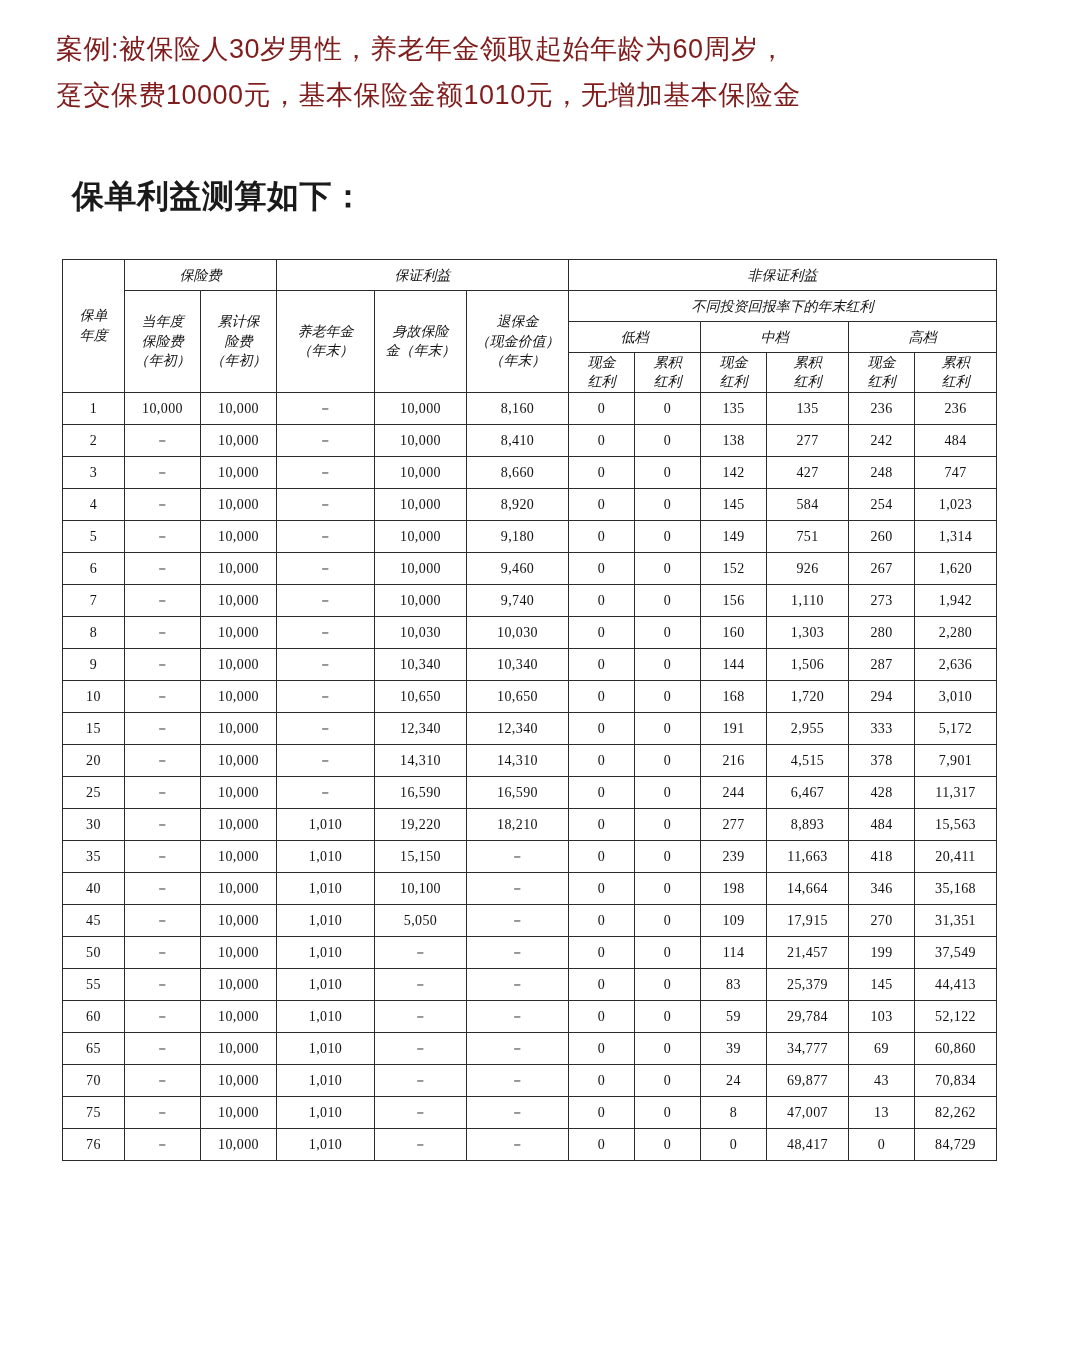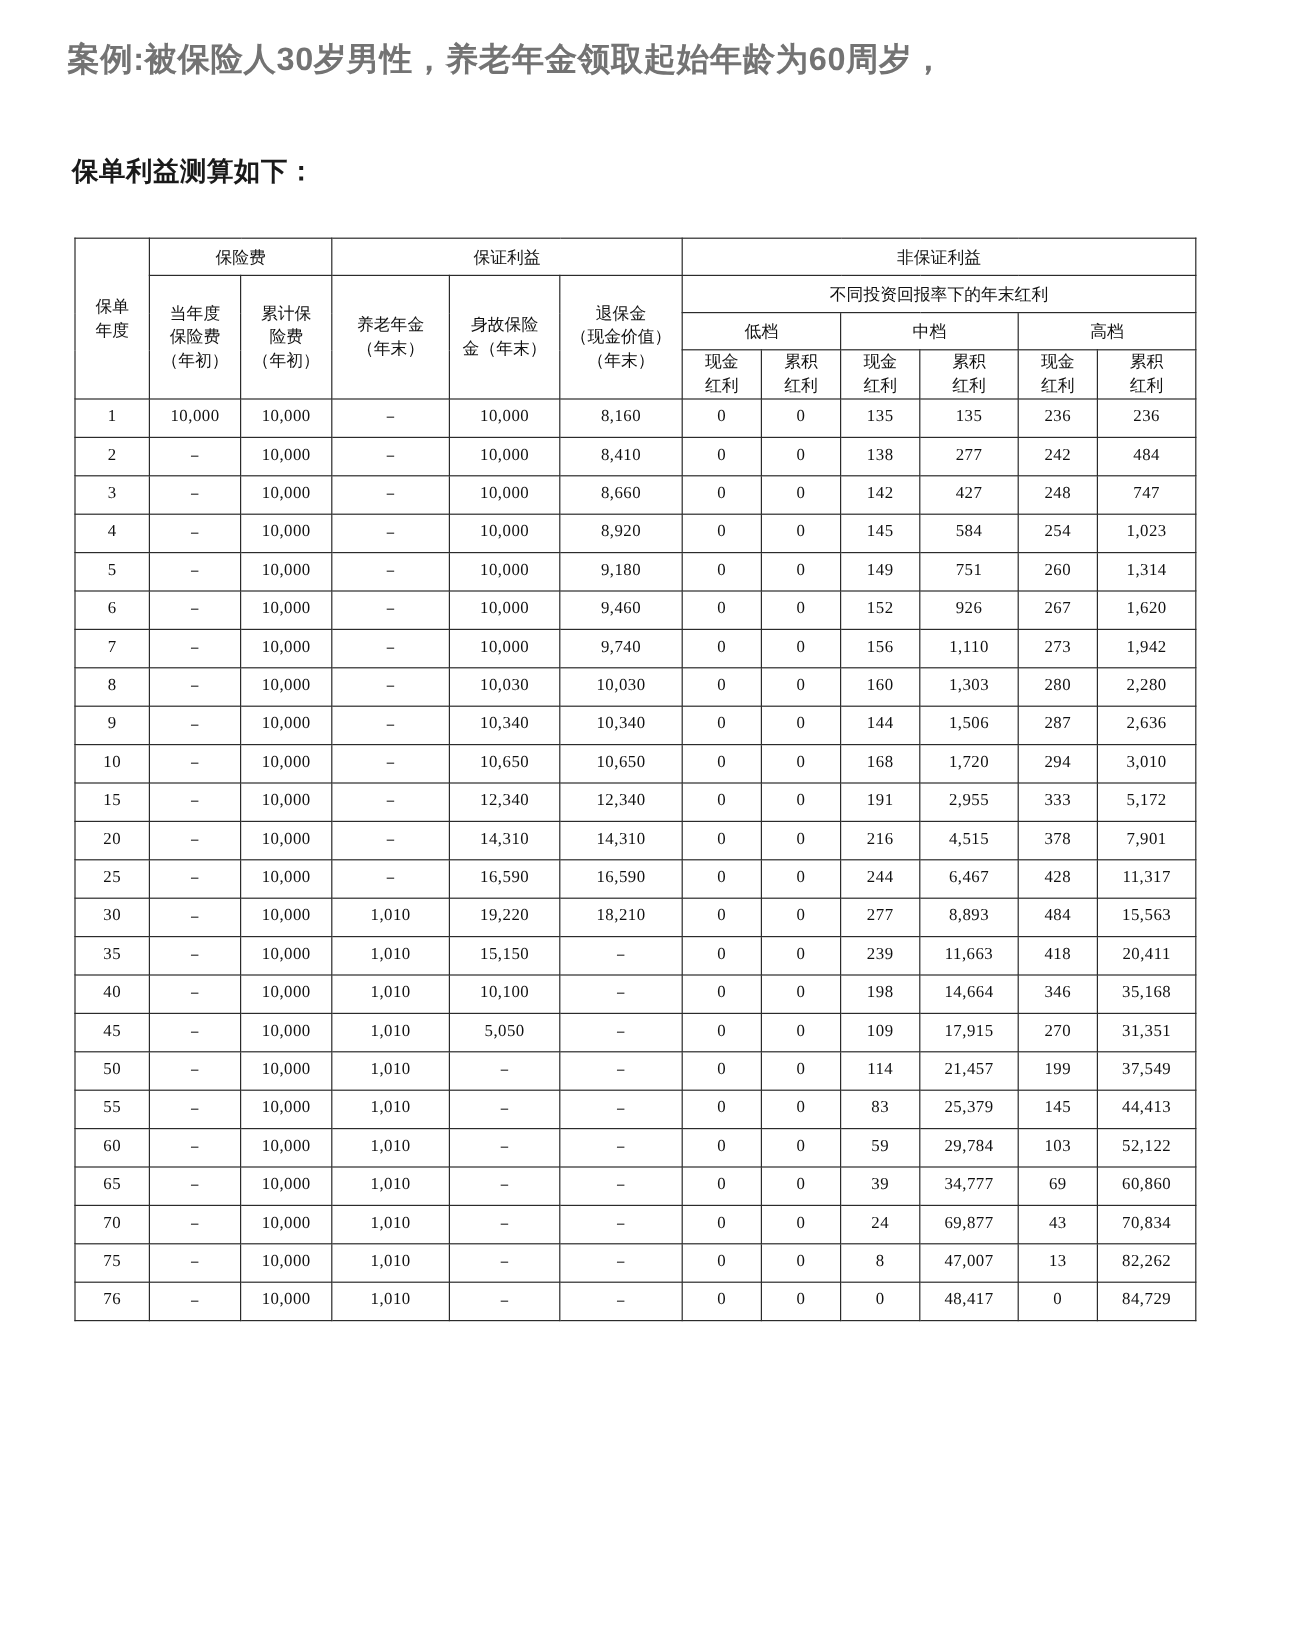--- a/index.html
+++ b/index.html
@@ -14,34 +14,34 @@
     color: #000000;
     position: relative;
     overflow: hidden;
   }
   .page {
     padding: 26px 56px 0 56px;
     box-sizing: border-box;
   }
   .intro {
     font-size: 27px;
-    font-weight: bold;
+    font-weight: normal;
     line-height: 1.72;
     letter-spacing: 0.5px;
-    color: #737373;
+    color: #7f1d1d;
     margin: 0 0 0 0;
   }
   .intro p {
     margin: 0;
   }
   .subtitle {
-    font-size: 22px;
+    font-size: 32px;
     font-weight: bold;
     color: #1a1a1a;
-    margin: 56px 0 0 4px;
+    margin: 56px 0 0 16px;
     letter-spacing: 0.5px;
   }
   .table-wrap {
     margin-top: 40px;
   }
   table.benefit {
     border-collapse: collapse;
     width: 910px;
     margin: 0 auto 0 6px;
     table-layout: fixed;
@@ -54,20 +54,21 @@
     font-weight: normal;
     font-size: 14px;
     color: #111;
     padding: 0;
   }
   .hdr {
     font-family: "Liberation Sans", sans-serif;
     font-size: 14.5px;
     line-height: 1.45;
     padding: 5px 2px;
+    font-style: italic;
   }
   .hdr-tall {
     height: 34px;
   }
   .grp {
     height: 30px;
   }
   td.data {
     height: 31px;
     font-size: 15px;
@@ -94,20 +95,21 @@
     line-height: 1.4;
   }
 </style>
 </head>
 <body>
 
 <div class="page">
 
   <div class="intro">
     <p>案例:被保险人30岁男性，养老年金领取起始年龄为60周岁，</p>
+    <p>趸交保费10000元，基本保险金额1010元，无增加基本保险金</p>
   </div>
 
   <div class="subtitle">保单利益测算如下：</div>
 
   <div class="table-wrap">
     <table class="benefit">
       <colgroup>
         <col class="c1">
           <col class="c2">
           <col class="c3">

